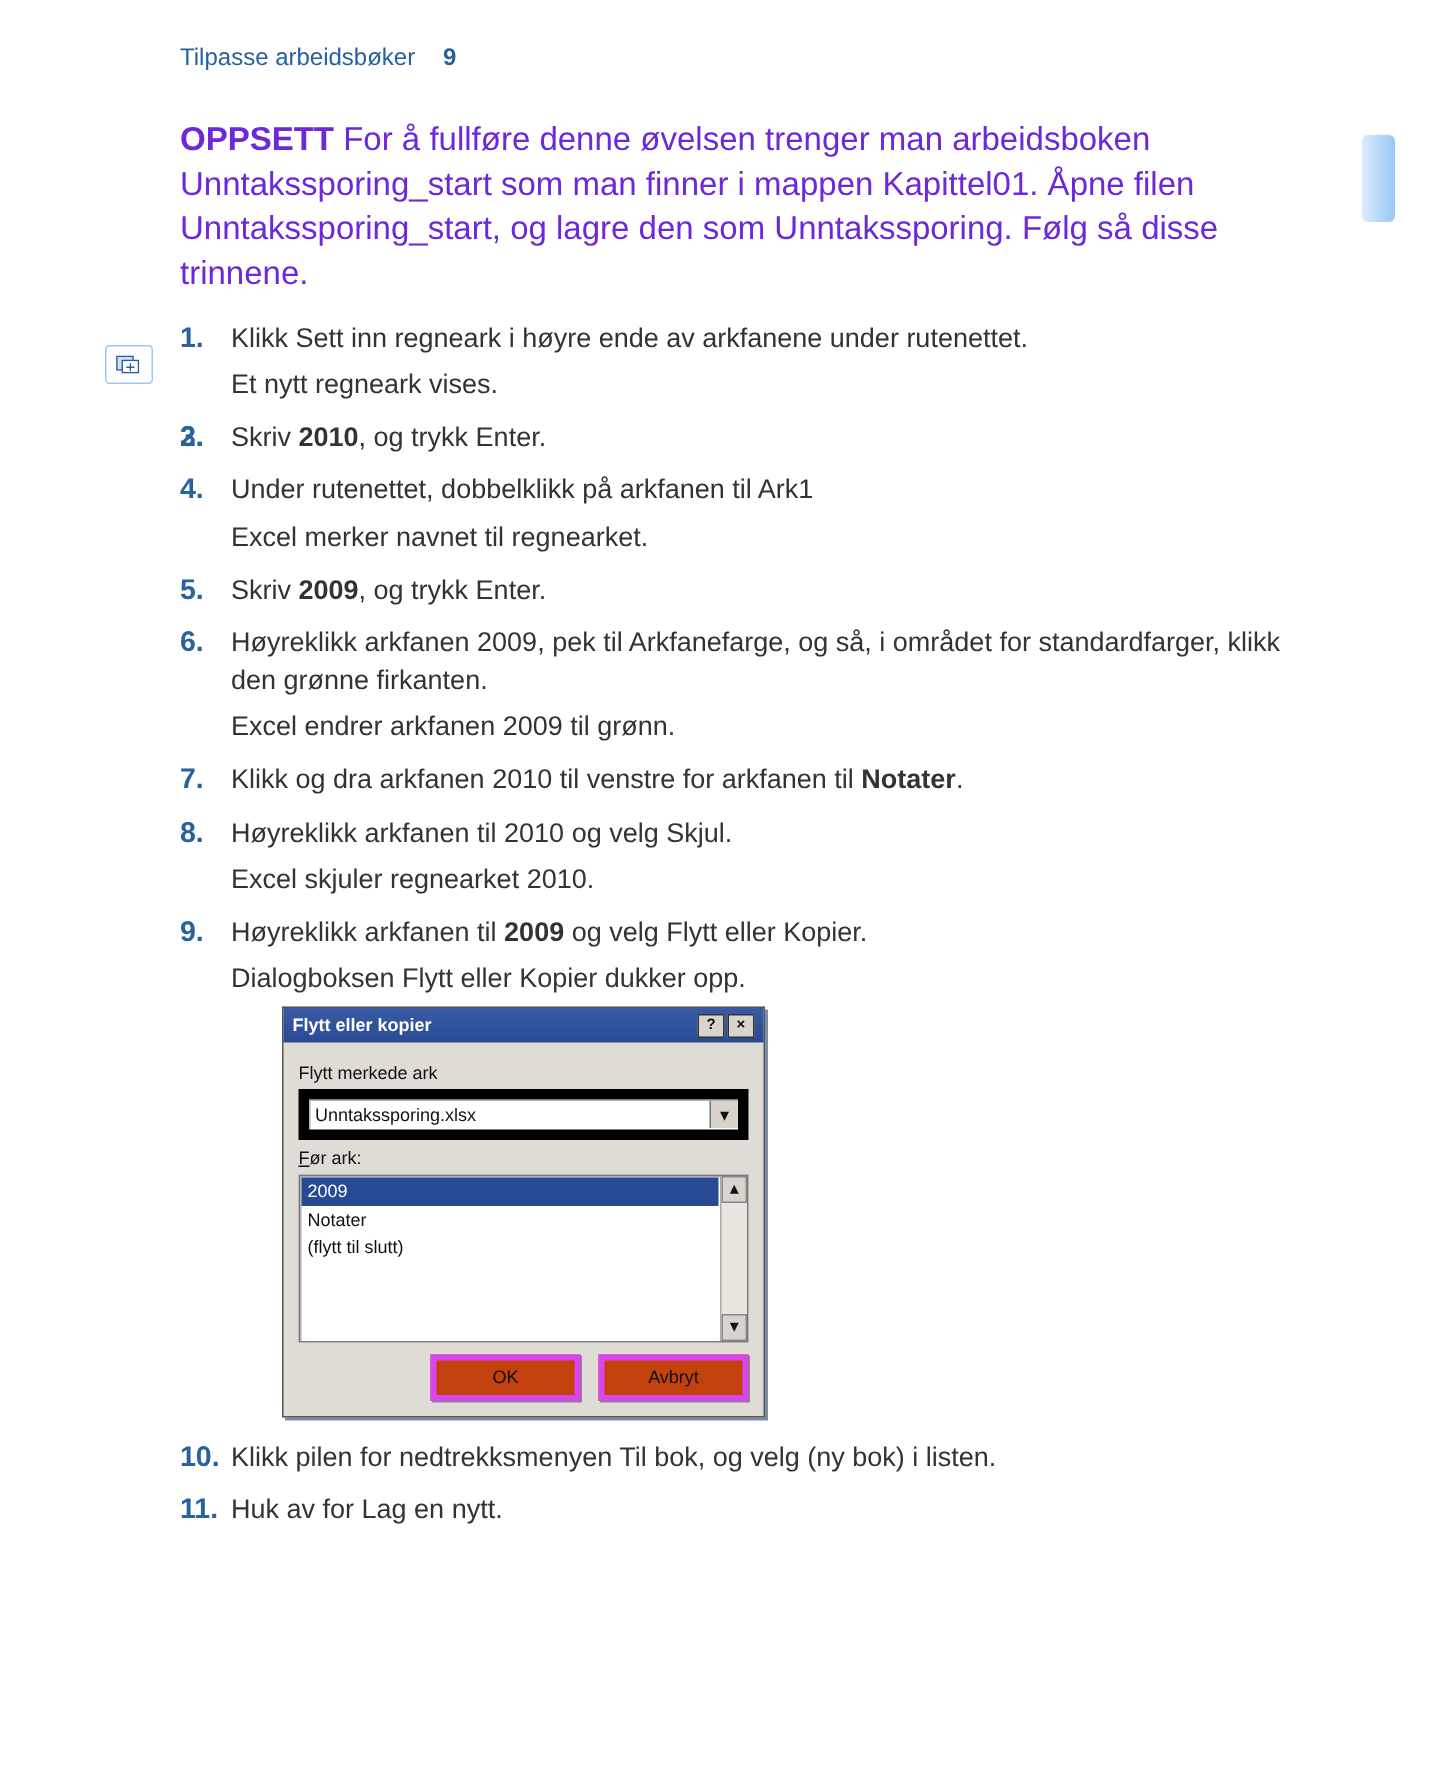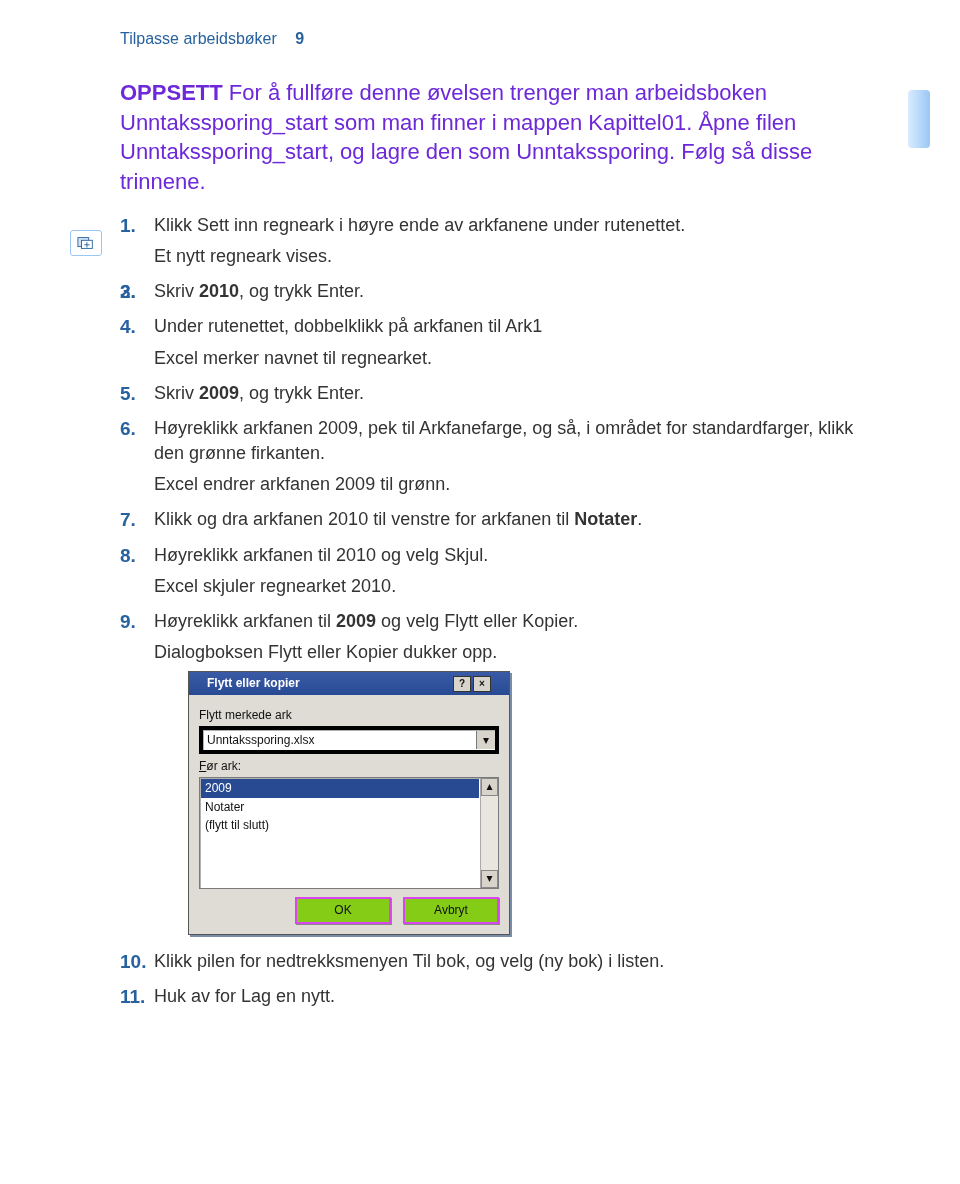--- a/index.html
+++ b/index.html
@@ -83,41 +83,41 @@
     background: #dedcd5;
     border: 1px solid #555;
     box-shadow: 2px 2px 0 #7a8da8;
     font-family: Tahoma, Arial, sans-serif;
     font-size: 12px;
     color: #111;
   }
   .dlg-title {
     background: linear-gradient(#3a5aa6, #284a93);
     color: #fff;
-    padding: 3px 18px;
+    padding: 3px 6px;
     display: flex;
     align-items: center;
     justify-content: space-between;
     font-weight: bold;
   }
   .dlg-title-ctrls { display: flex; gap: 2px; }
   .dlg-ctrl {
     width: 16px; height: 14px;
     background: #d8d4cc;
     border: 1px solid #333;
     display: flex; align-items: center; justify-content: center;
     font-size: 10px; line-height: 1;
     color: #111;
   }
   .dlg-body { padding: 8px 10px 10px; }
   .dlg-label { margin: 4px 0 2px; }
   .underline { text-decoration: underline; }
   .dlg-select {
     display: flex;
-    border: 4px solid #000000;
+    border: 7px solid #000000;
     background: #fff;
     box-shadow: inset 1px 1px 0 #b0b0b0;
     height: 20px;
     align-items: center;
   }
   .dlg-select-text { flex: 1; padding: 0 4px; }
   .dlg-dd {
     width: 18px; height: 18px;
     background: #d8d4cc;
     border-left: 1px solid #7a7a7a;
@@ -152,22 +152,22 @@
     width: 13px; height: 13px;
     background: #fff;
     border: 1px solid #6b6b6b;
     box-shadow: inset 1px 1px 0 #b0b0b0;
   }
   .dlg-btnrow { display: flex; justify-content: flex-end; gap: 12px; }
   .dlg-btn {
     min-width: 76px;
     text-align: center;
     padding: 3px 8px;
-    background: #84cc16;
-    border: 2px solid #d946ef;
+    background: #c2410c;
+    border: 4px solid #d946ef;
     box-shadow: 1px 1px 0 #888;
   }
 </style>
 </head>
 <body>
 
 <div class="page">
   <div class="header-line">
     <span class="header-title">Tilpasse arbeidsbøker</span>
     <span class="header-pagenum">9</span>

